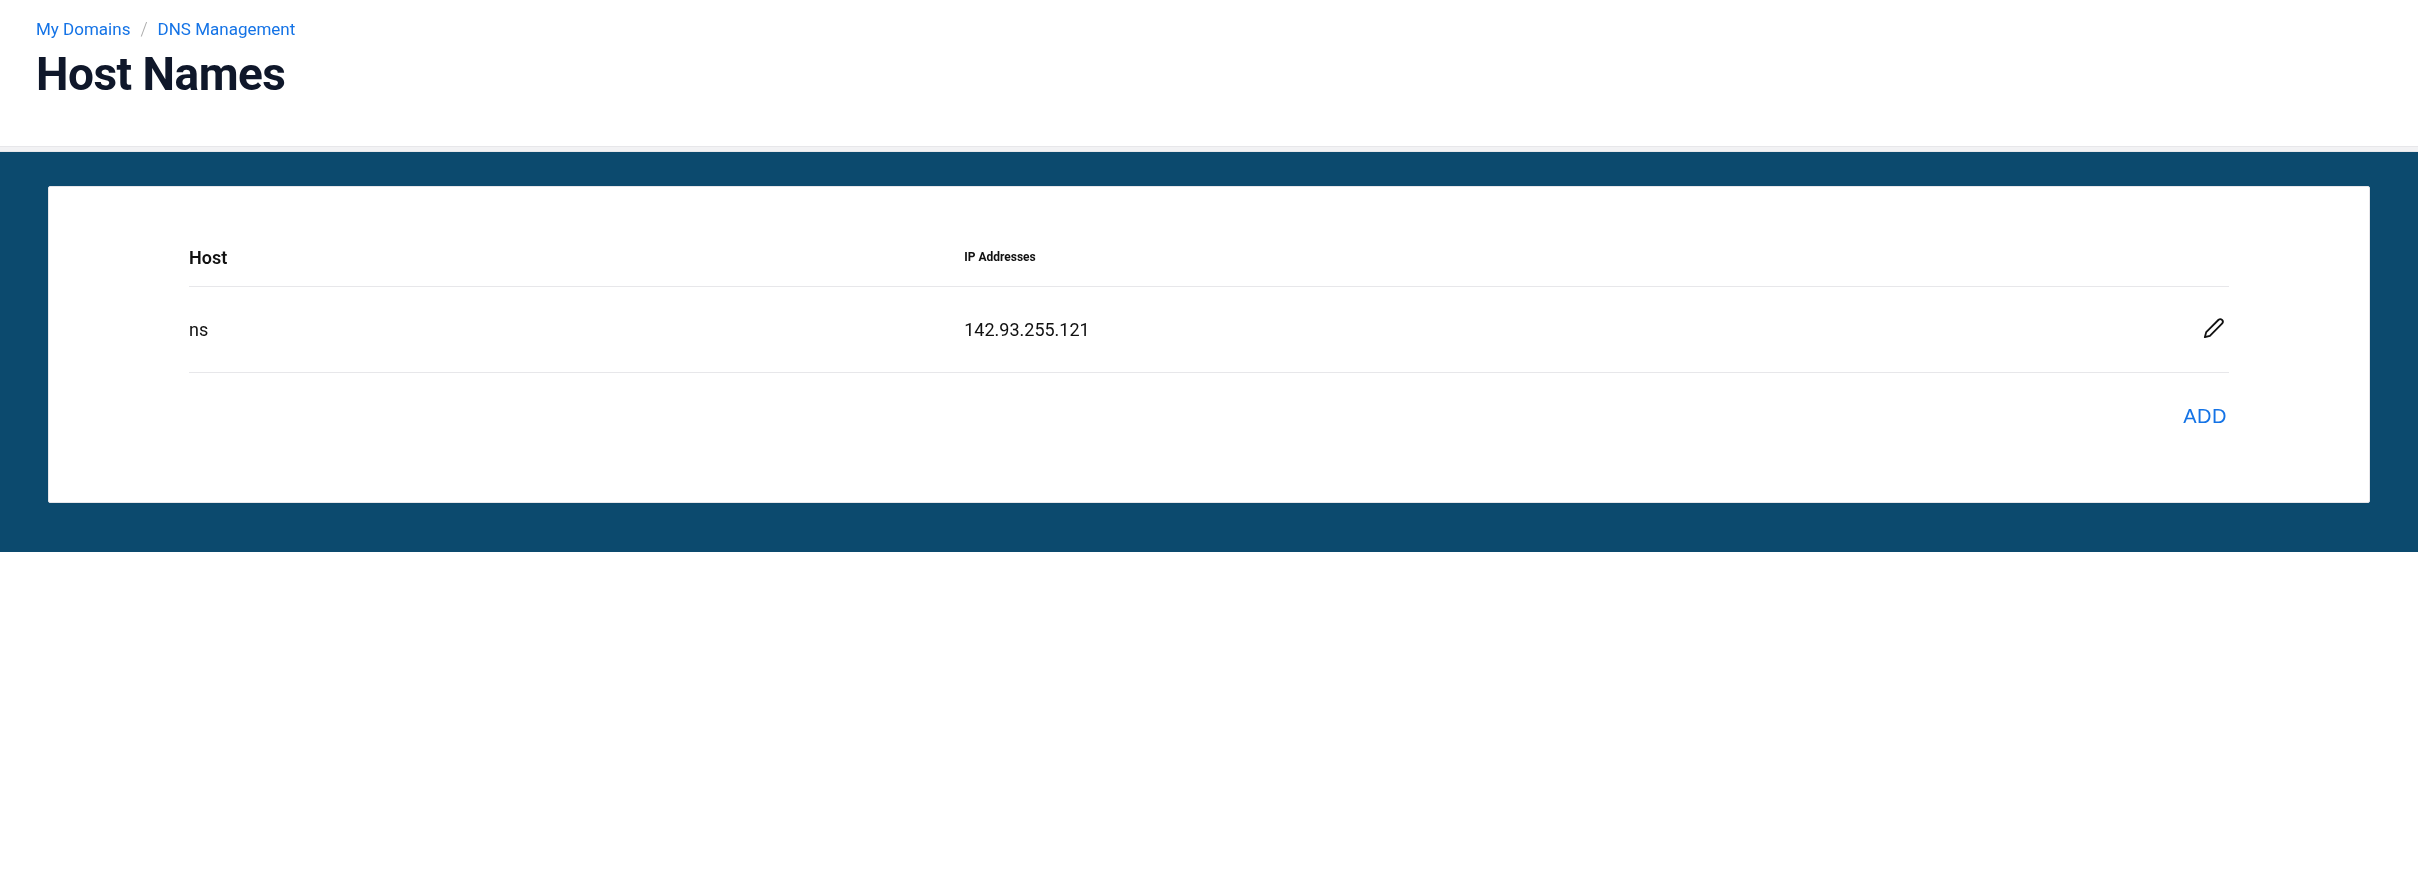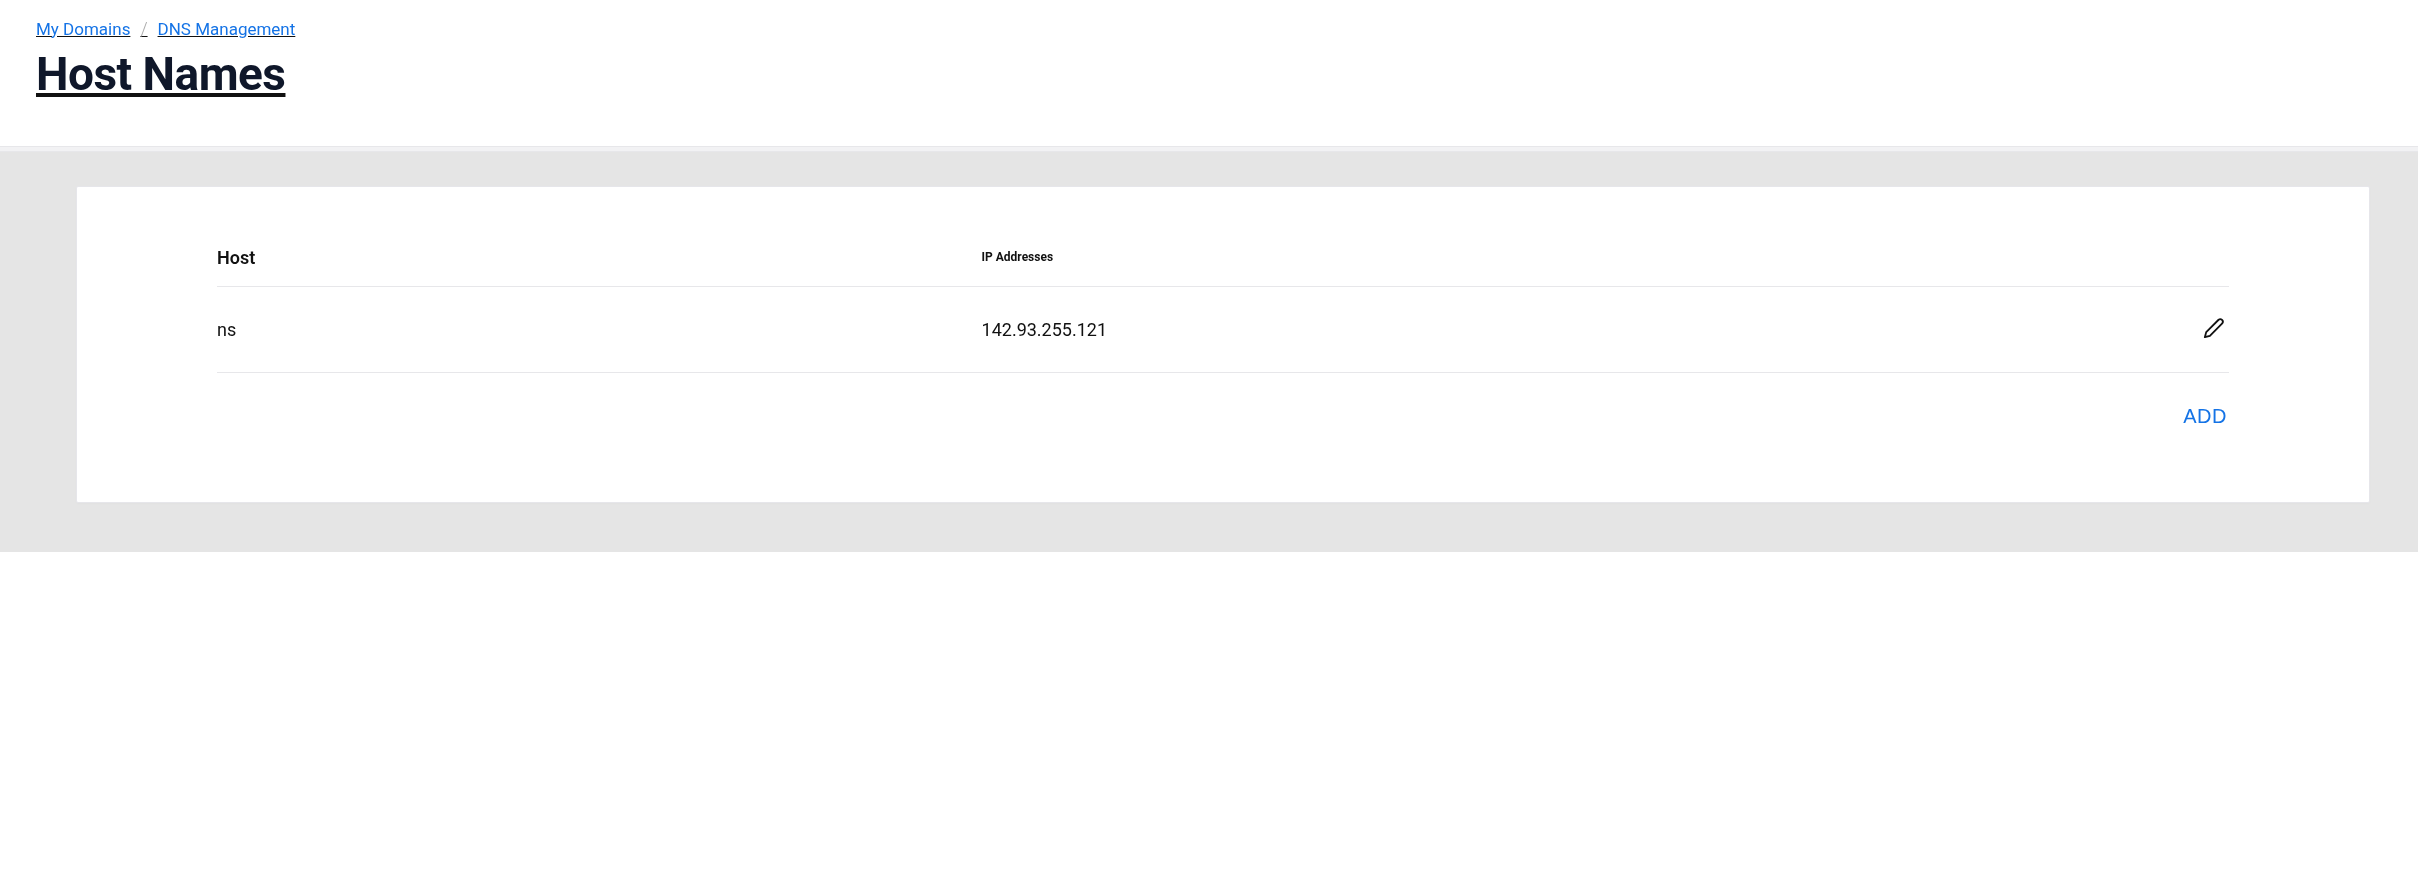--- a/index.html
+++ b/index.html
@@ -8,21 +8,20 @@
       box-sizing: border-box;
     }
     body {
       font-family: -apple-system, BlinkMacSystemFont, 'Segoe UI', Roboto, Helvetica, Arial, sans-serif;
       background: #ffffff;
       color: #111;
     }
     .header-section {
       padding: 18px 32px 40px 36px;
       background: #ffffff;
-      text-decoration: underline;
     }
     .breadcrumb {
       display: flex;
       align-items: center;
       gap: 10px;
       font-size: 17px;
       margin-bottom: 10px;
     }
     .breadcrumb a {
       color: #1473e6;
@@ -47,22 +46,22 @@
       color: #111;
       font-weight: 400;
     }
     .divider-band {
       height: 6px;
       background: #f2f2f4;
       border-top: 1px solid #e7e7ea;
       border-bottom: 1px solid #e7e7ea;
     }
     .content-area {
-      background: #e5e5e5;
-      padding: 34px 48px 48px 76px;
+      background: #0c4a6e;
+      padding: 34px 48px 48px 48px;
       min-height: 400px;
     }
     .card {
       background: #ffffff;
       border: 1px solid #e6e6ea;
       border-radius: 2px;
       padding: 60px 140px 70px 140px;
       box-shadow: 0 1px 2px rgba(0,0,0,0.02);
     }
     .table {

